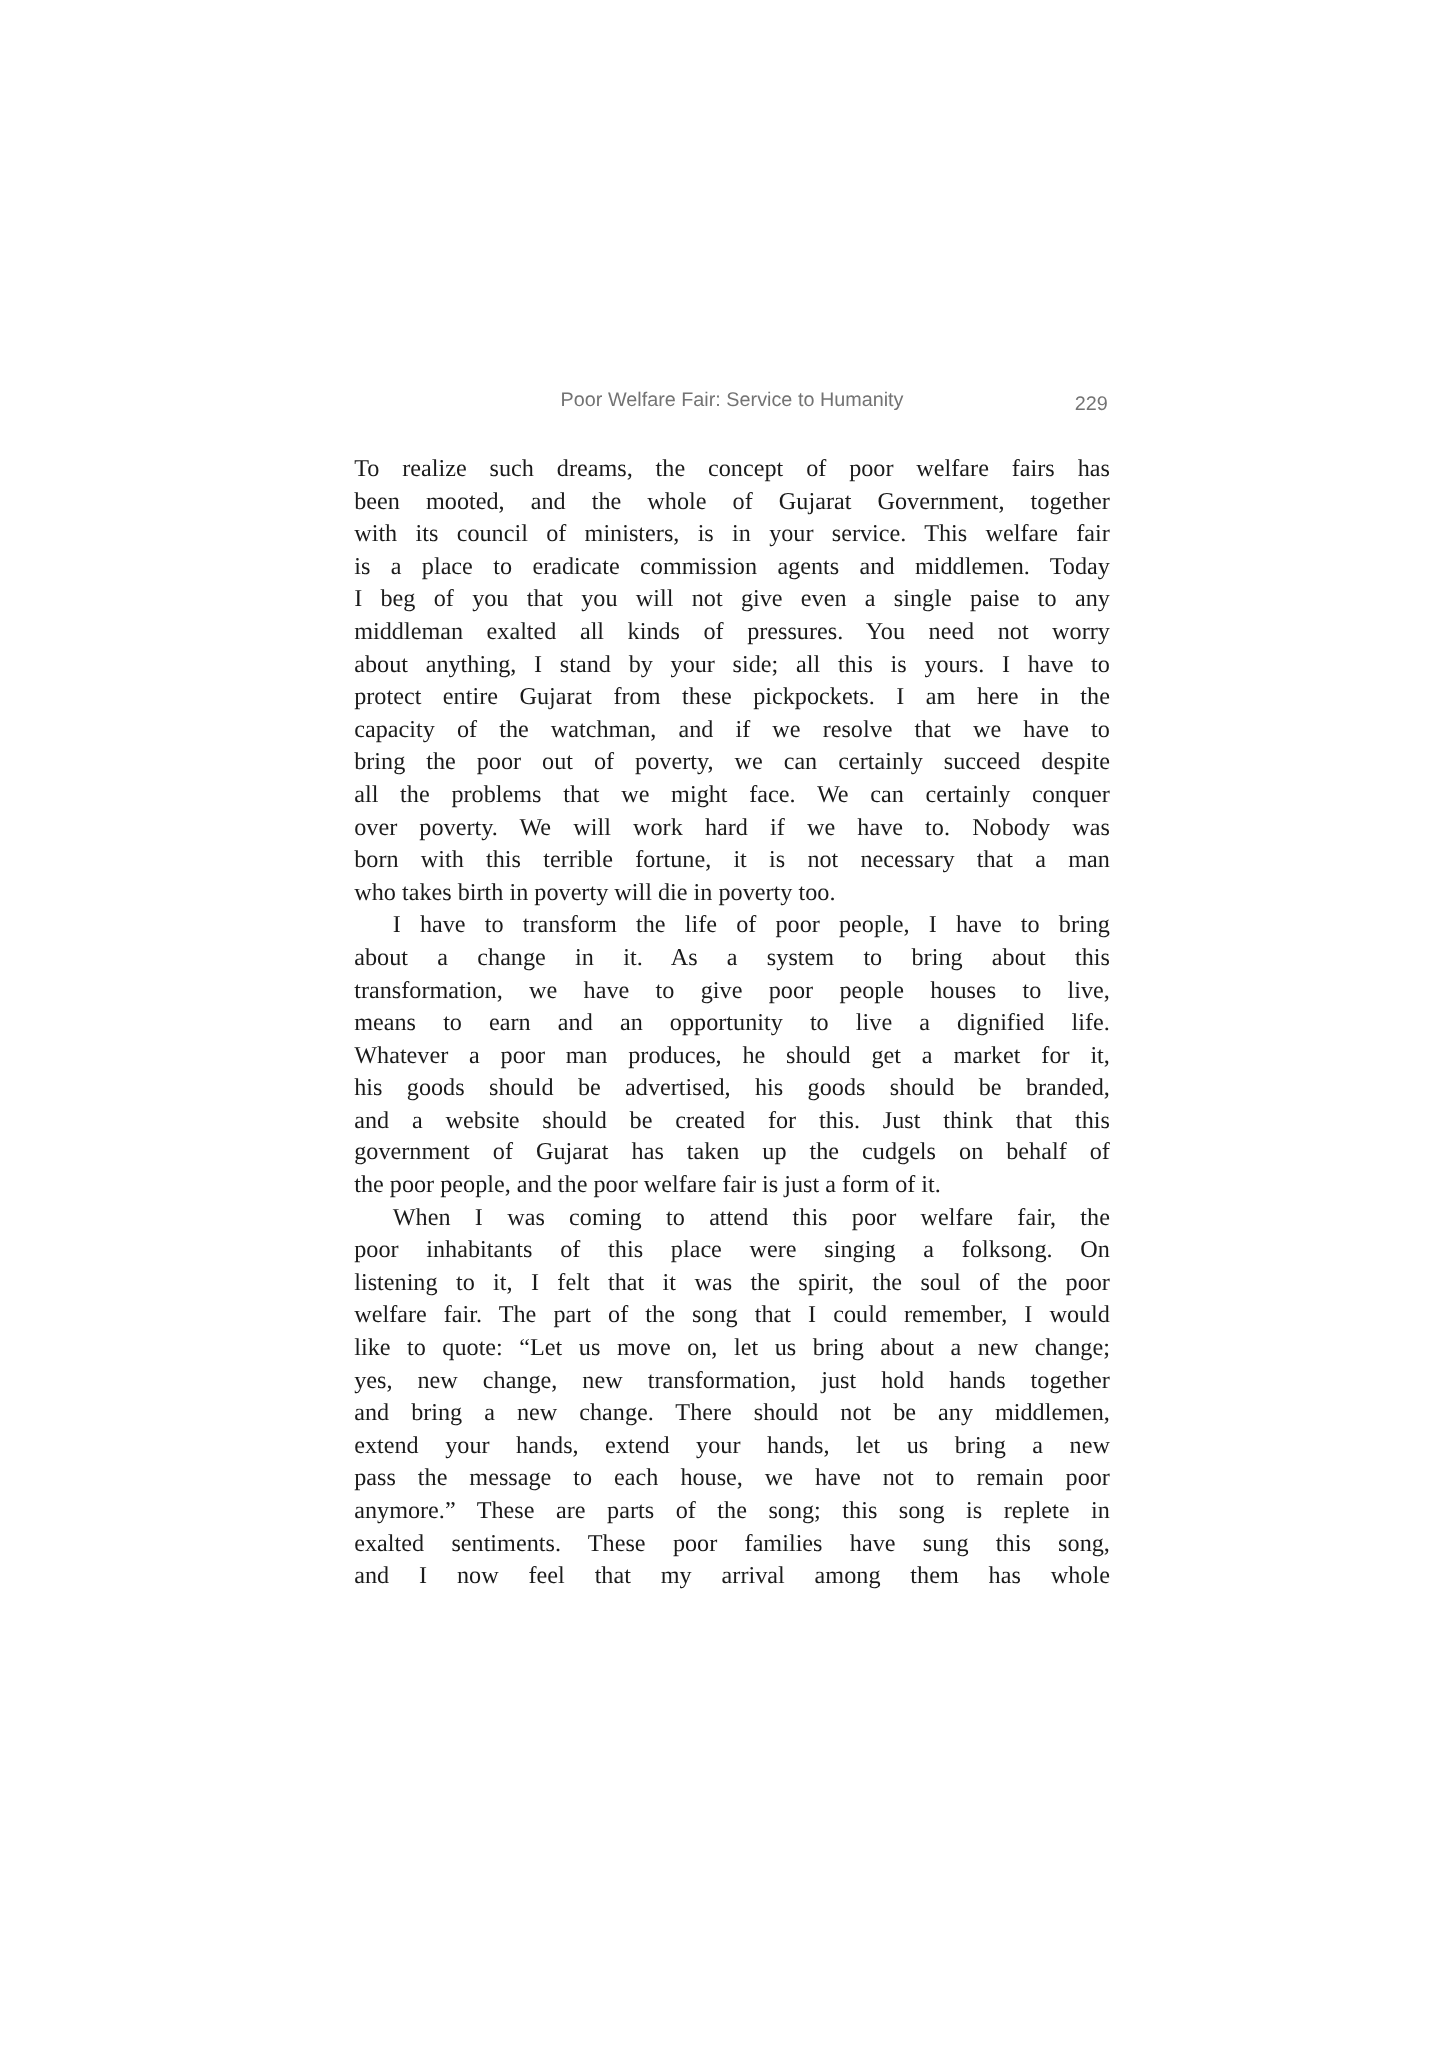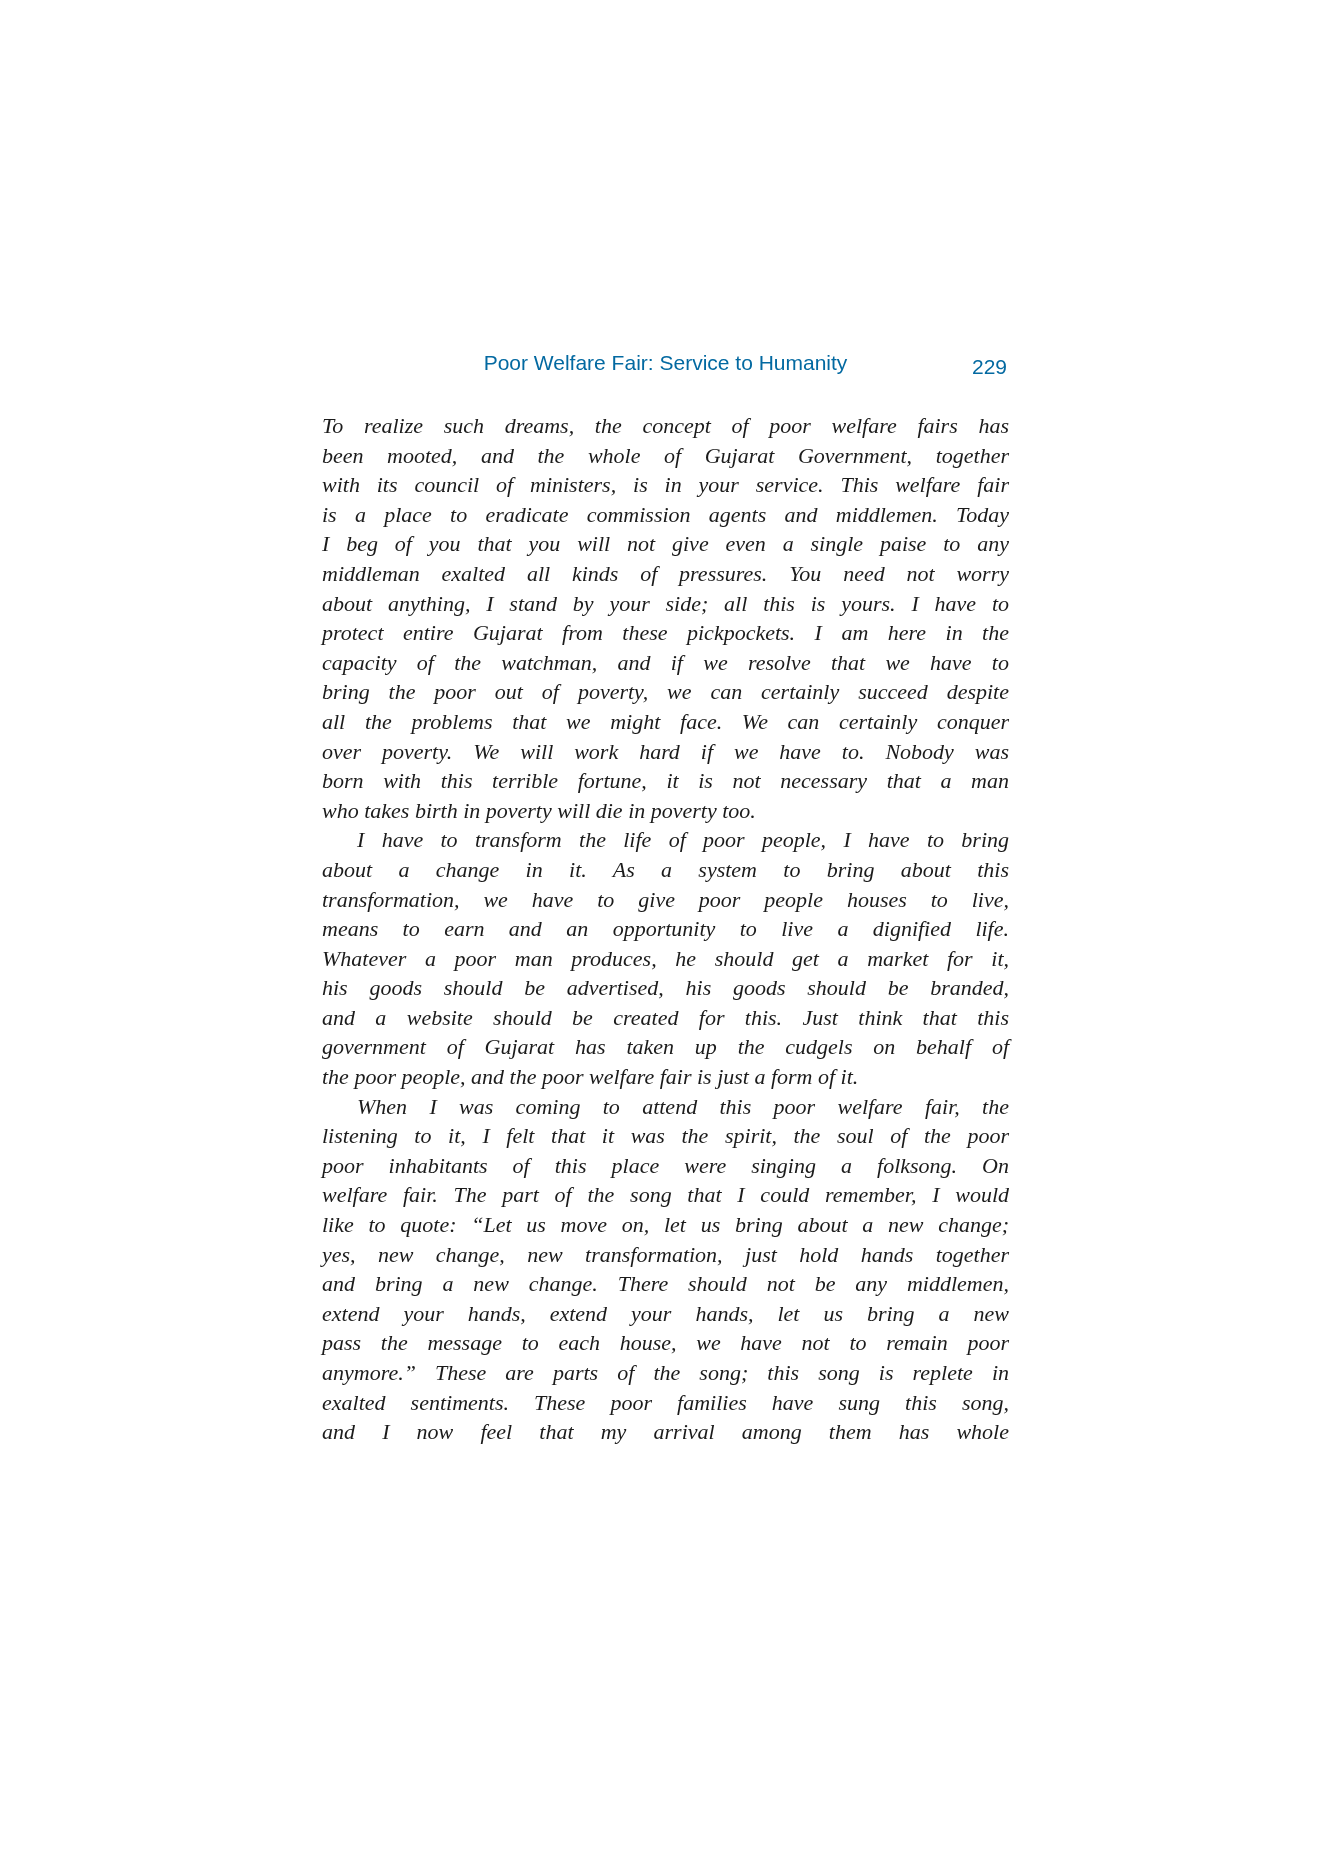--- a/index.html
+++ b/index.html
@@ -14,23 +14,23 @@
     background: #ffffff;
     overflow: hidden;
   }
   .header-row {
     position: absolute;
     left: 322px;
     top: 349px;
     width: 687px;
     height: 28px;
     font-family: "Liberation Sans", sans-serif;
-    font-size: 21px;
+    font-size: 18px;
     line-height: 28px;
-    color: #0369a1;
+    color: #737373;
     text-align: center;
   }
   .running-title {
     display: inline-block;
   }
   .page-num {
     position: absolute;
     right: 2px;
     top: 4px;
     text-align: right;
@@ -46,21 +46,20 @@
     color: #1b1b1b;
   }
   .para {
     margin: 0;
     padding: 0;
   }
   .line {
     text-align: justify;
     text-align-last: justify;
     white-space: normal;
-    font-style: italic;
   }
   .line.last {
     text-align-last: left;
   }
   .line.indent {
     text-indent: 35px;
   }
 </style>
 </head>
 <body>
@@ -93,22 +92,22 @@
         <div class="line">transformation, we have to give poor people houses to live,</div>
         <div class="line">means to earn and an opportunity to live a dignified life.</div>
         <div class="line">Whatever a poor man produces, he should get a market for it,</div>
         <div class="line">his goods should be advertised, his goods should be branded,</div>
         <div class="line">and a website should be created for this. Just think that this</div>
         <div class="line">government of Gujarat has taken up the cudgels on behalf of</div>
         <div class="line last">the poor people, and the poor welfare fair is just a form of it.</div>
       </div>
       <div class="para">
         <div class="line indent">When I was coming to attend this poor welfare fair, the</div>
+        <div class="line">poor inhabitants of this place were singing a folksong. On</div>
         <div class="line">listening to it, I felt that it was the spirit, the soul of the poor</div>
-        <div class="line">poor inhabitants of this place were singing a folksong. On</div>
         <div class="line">welfare fair. The part of the song that I could remember, I would</div>
         <div class="line">like to quote: “Let us move on, let us bring about a new change;</div>
         <div class="line">yes, new change, new transformation, just hold hands together</div>
         <div class="line">and bring a new change. There should not be any middlemen,</div>
         <div class="line">extend your hands, extend your hands, let us bring a new</div>
         <div class="line">pass the message to each house, we have not to remain poor</div>
         <div class="line">anymore.” These are parts of the song; this song is replete in</div>
         <div class="line">exalted sentiments. These poor families have sung this song,</div>
         <div class="line">and I now feel that my arrival among them has whole</div>
       </div>

